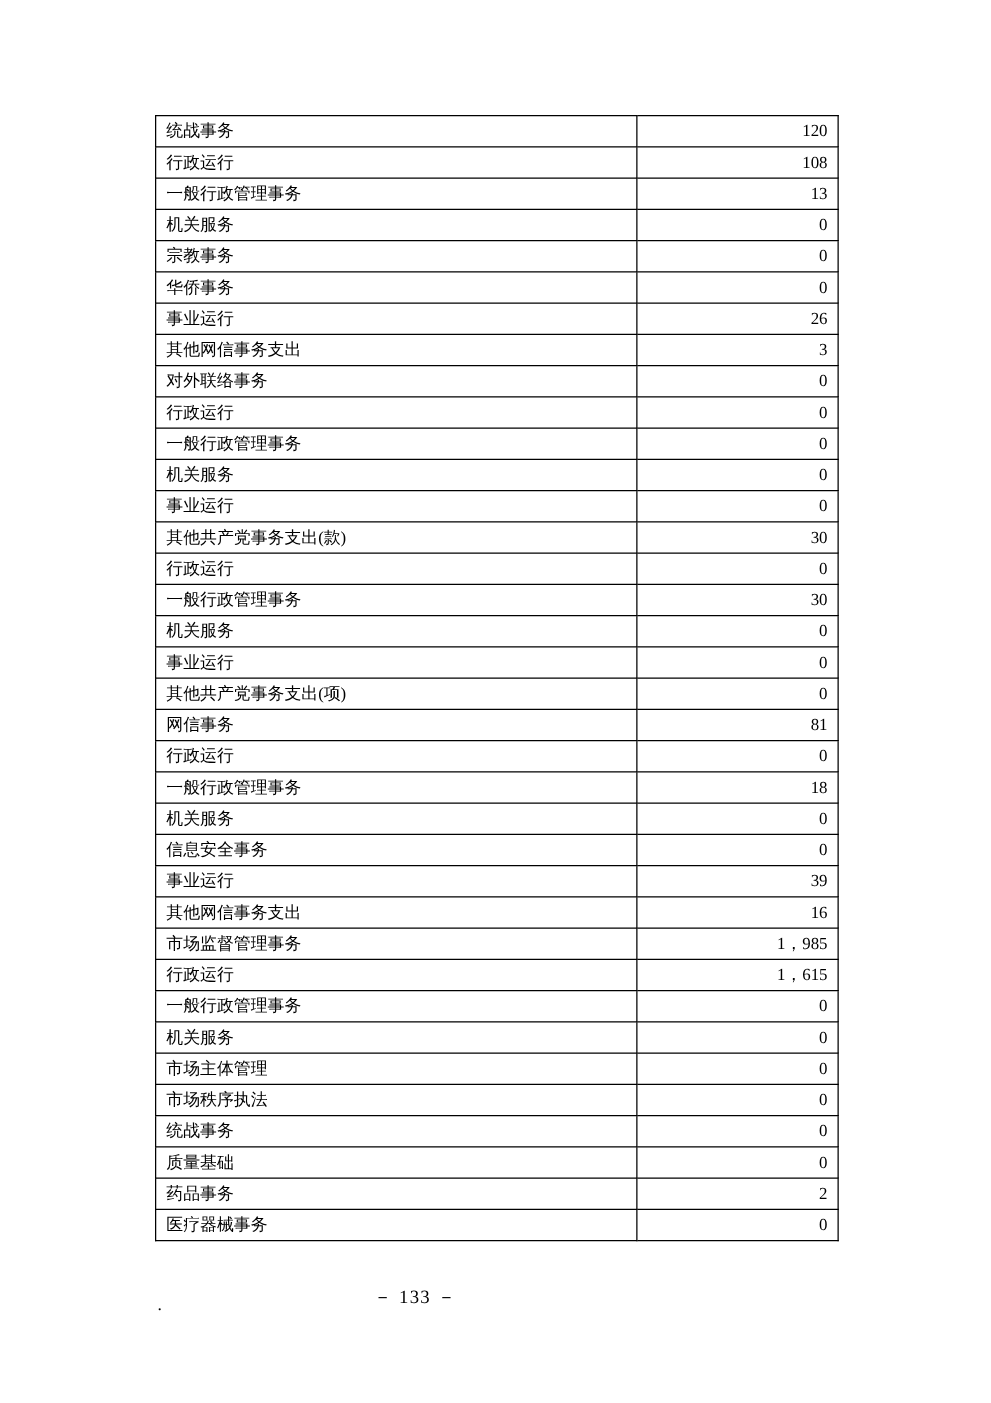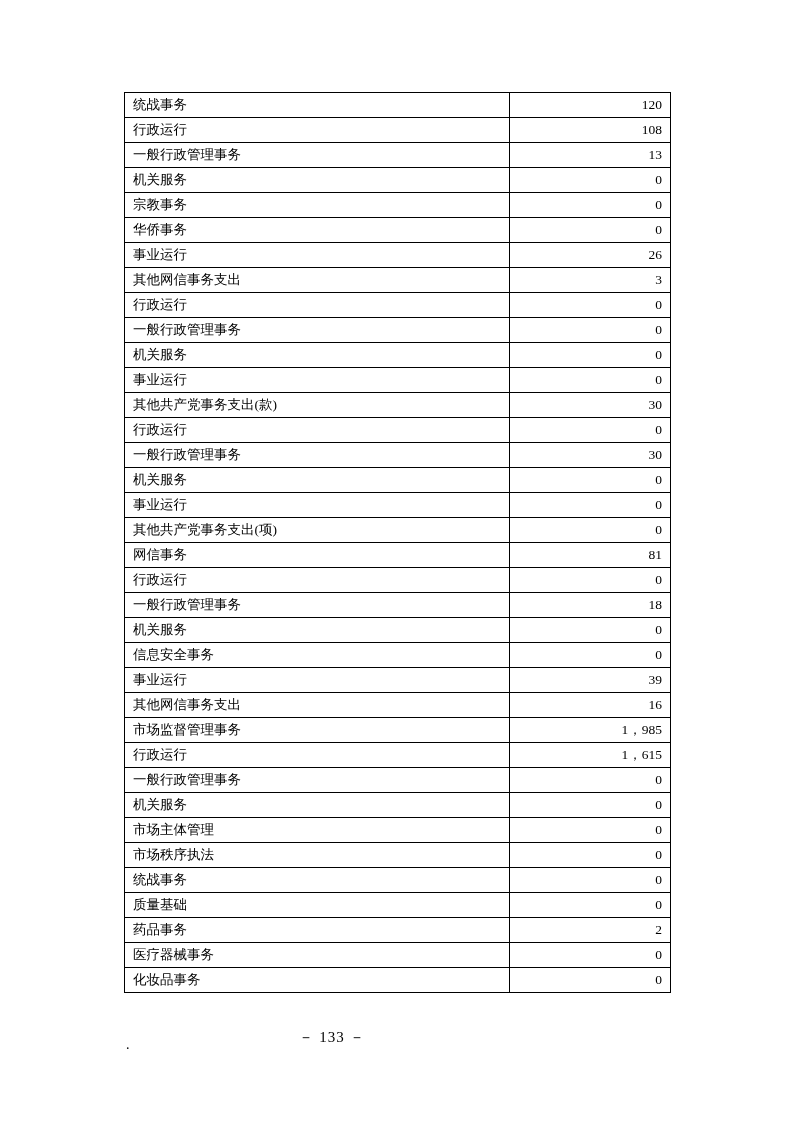--- a/index.html
+++ b/index.html
@@ -109,20 +109,24 @@
         </tr>
         <tr>
           <td class="name lvl-1">事业运行</td>
           <td class="value">26</td>
         </tr>
         <tr>
           <td class="name lvl-1">其他网信事务支出</td>
           <td class="value">3</td>
         </tr>
         <tr>
+          <td class="name lvl-0">对外联络事务</td>
+          <td class="value">0</td>
+        </tr>
+        <tr>
           <td class="name lvl-1">行政运行</td>
           <td class="value">0</td>
         </tr>
         <tr>
           <td class="name lvl-2">一般行政管理事务</td>
           <td class="value">0</td>
         </tr>
         <tr>
           <td class="name lvl-1">机关服务</td>
           <td class="value">0</td>
@@ -216,23 +220,19 @@
           <td class="value">0</td>
         </tr>
         <tr>
           <td class="name lvl-1">药品事务</td>
           <td class="value">2</td>
         </tr>
         <tr>
           <td class="name lvl-1">医疗器械事务</td>
           <td class="value">0</td>
         </tr>
-        <tr>
-          <td class="name lvl-1">化妆品事务</td>
-          <td class="value">0</td>
-        </tr>
       </tbody>
   </table>
 
   <div class="page-number">－ 133 －</div>
   <div class="corner-dot">.</div>
 
 </div>
 
 </body></html>

